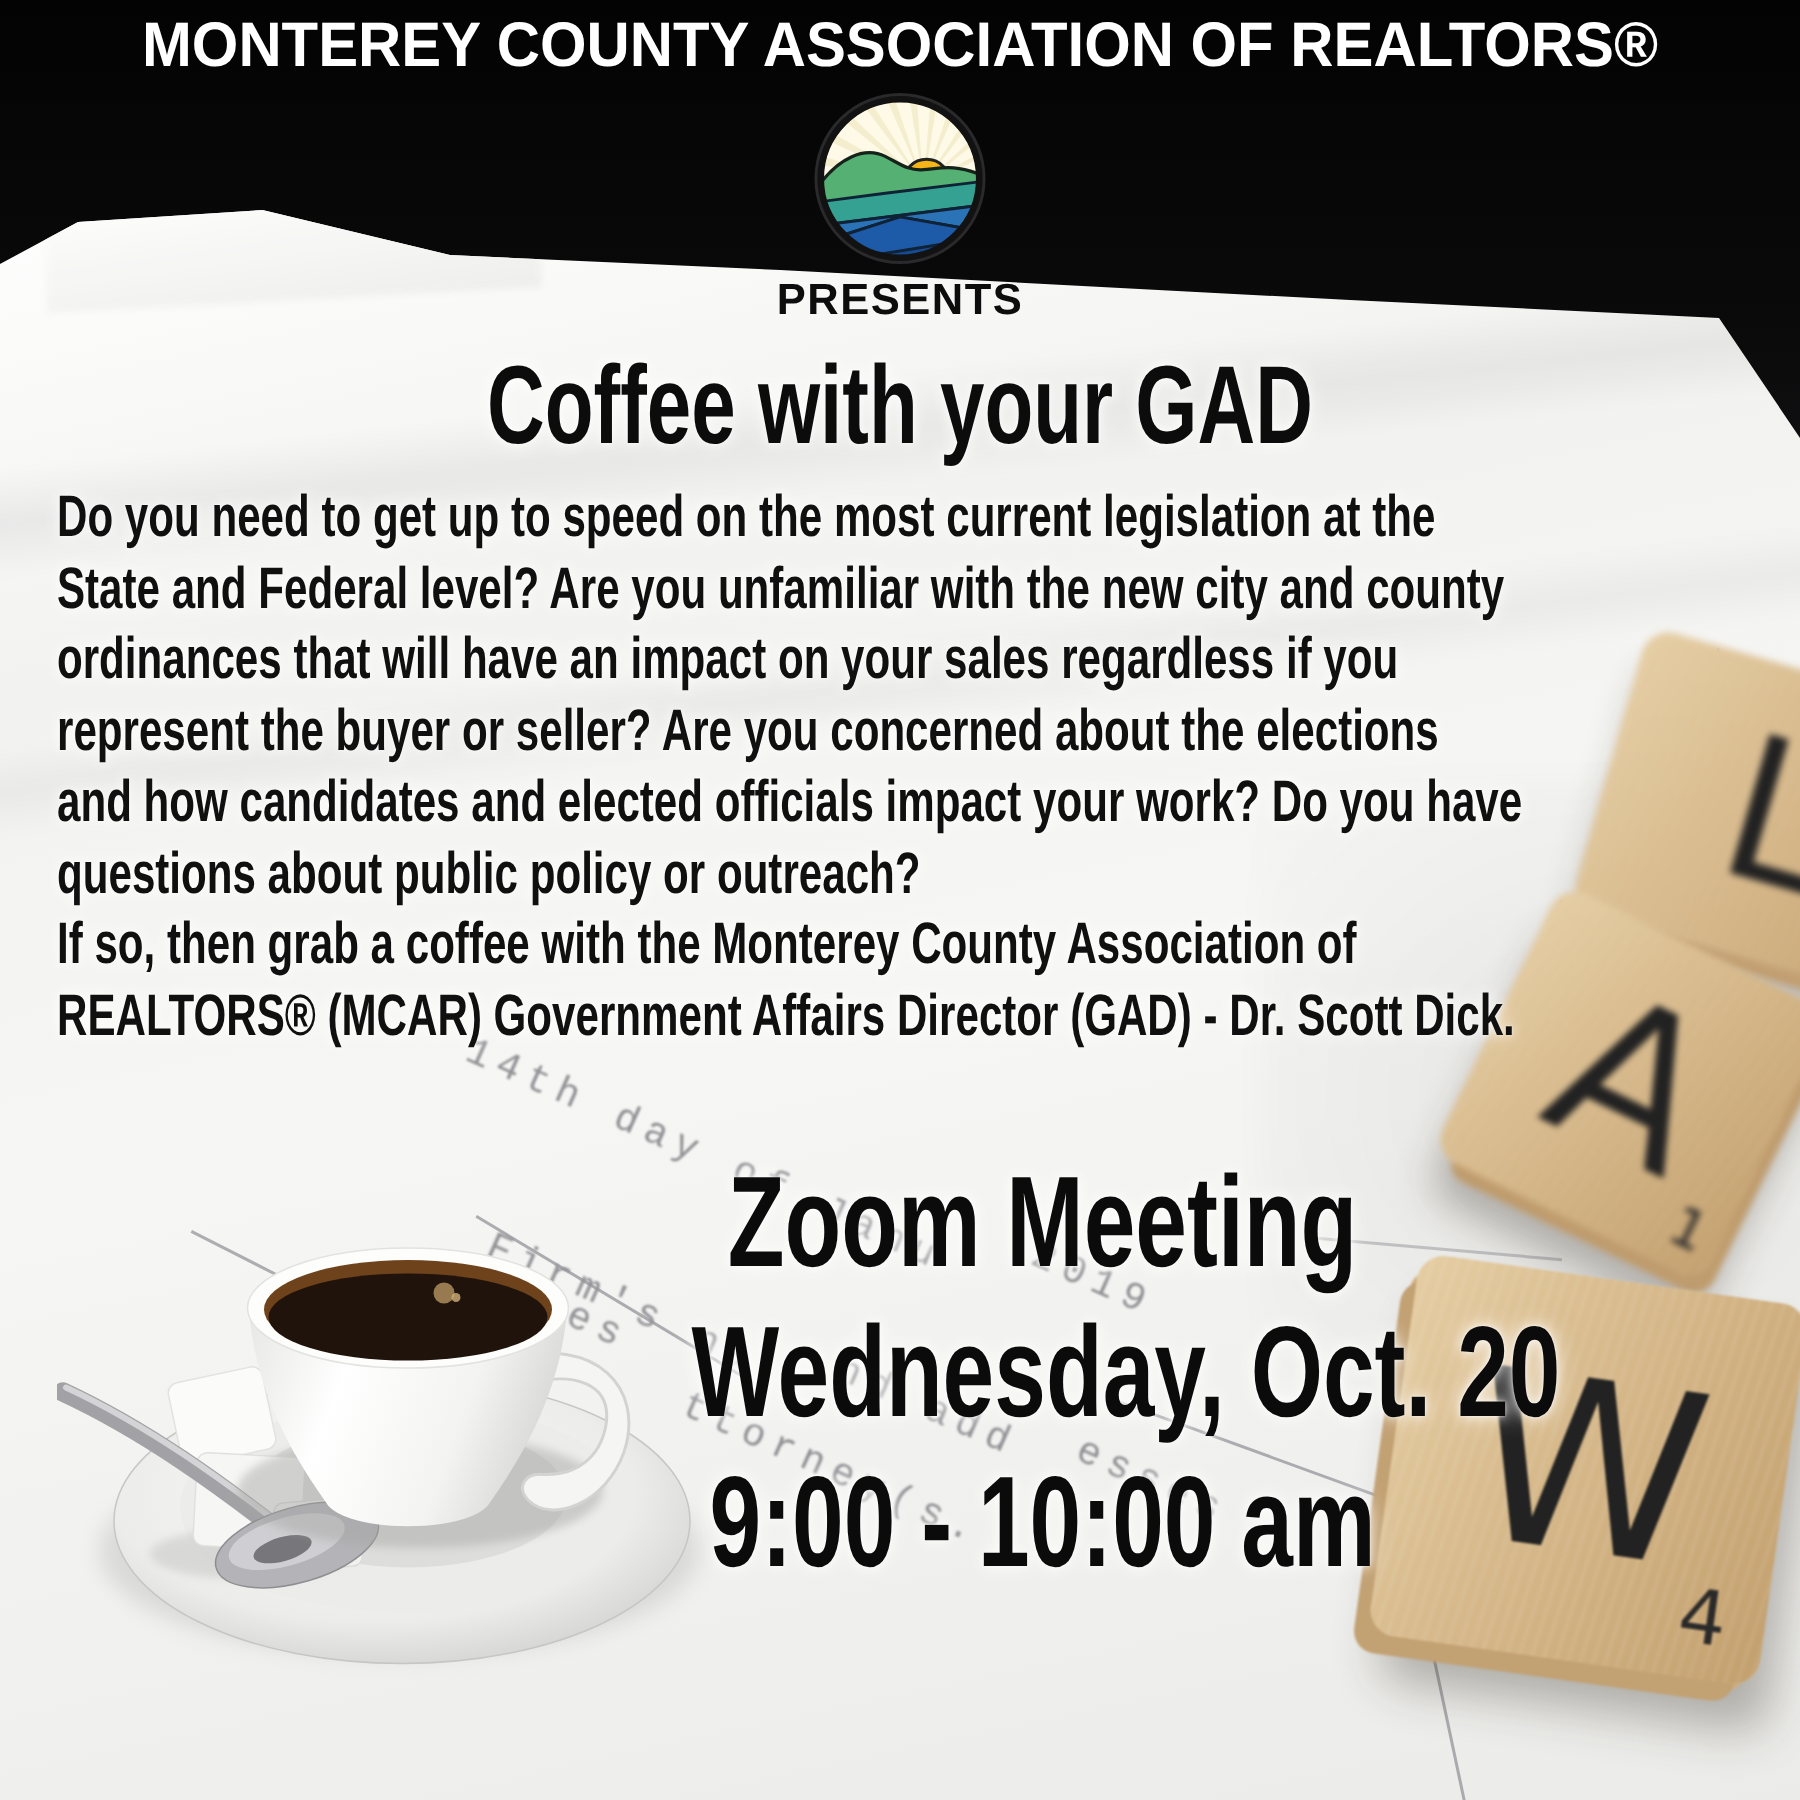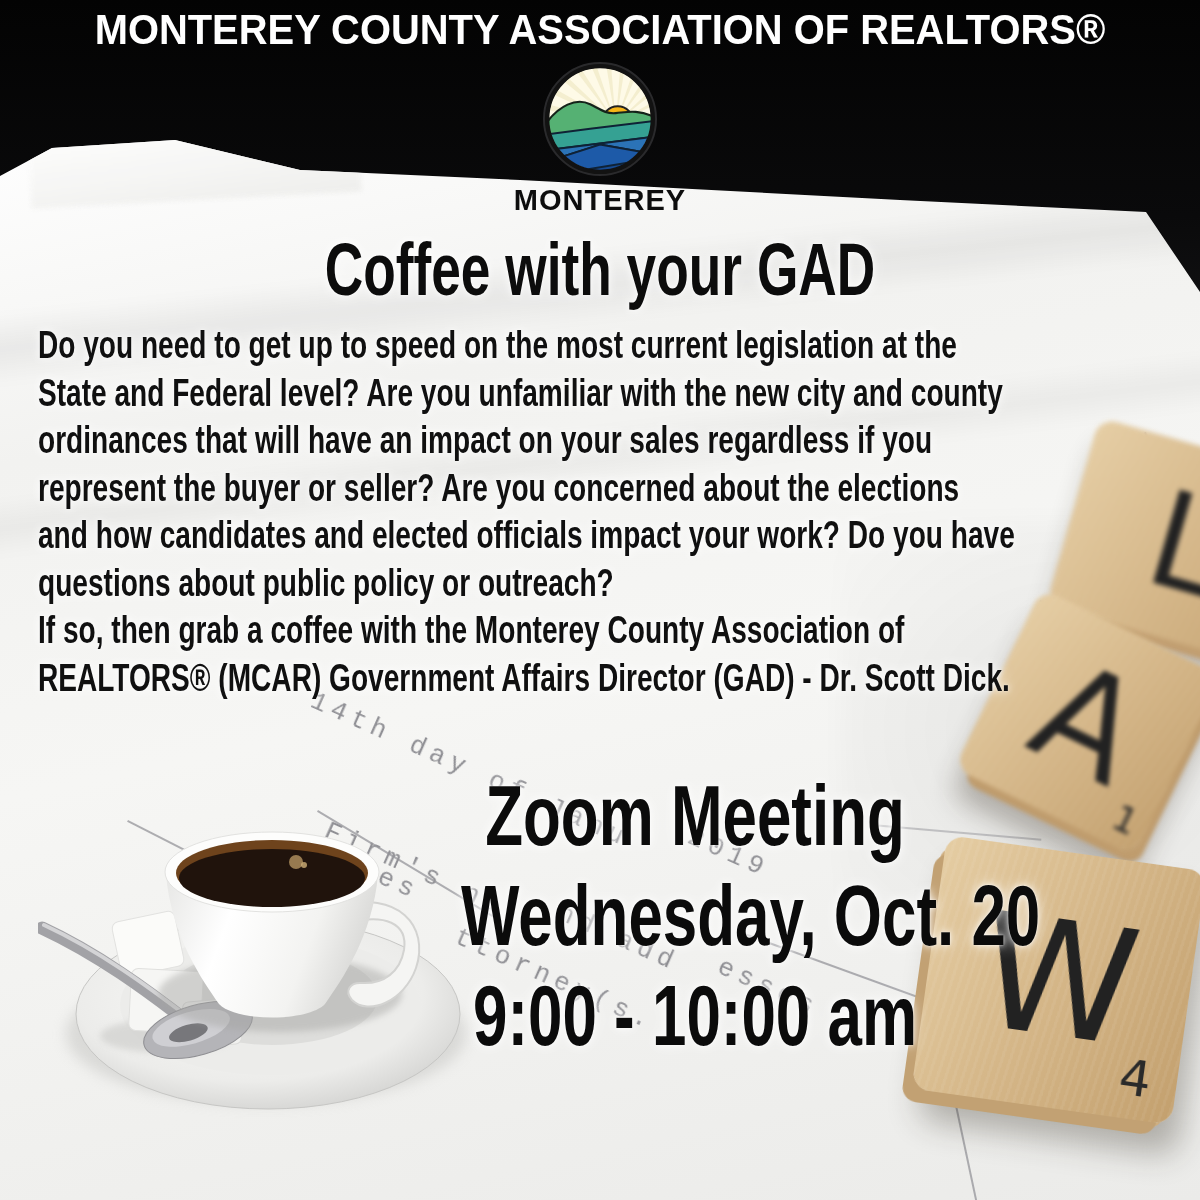--- a/index.html
+++ b/index.html
@@ -232,21 +232,21 @@
           <path d="M4,92 L116,78 L116,96 L60,86 L4,104 Z" fill="#2b73b7"></path>
           <path d="M4,104 L60,86 L116,96 L116,112 L4,116 Z" fill="#1d5aa8"></path>
           <path d="M30,114 L116,100 L112,120 L40,120 Z" fill="#164a92"></path>
         </g>
       </g>
       <circle cx="60" cy="60" r="54" fill="none" stroke="#121212" stroke-width="5"></circle>
       <circle cx="60" cy="60" r="57" fill="none" stroke="#2a2a2c" stroke-width="2"></circle>
     </svg>
   </div>
 
-  <div class="presents">MONTEREY</div>
+  <div class="presents">PRESENTS</div>
 
   <div class="title halo">Coffee with your GAD</div>
 
   <div class="body-copy">
     <div class="line halo">Do you need to get up to speed on the most current legislation at the</div>
     <div class="line halo">State and Federal level? Are you unfamiliar with the new city and county</div>
     <div class="line halo">ordinances that will have an impact on your sales regardless if you</div>
     <div class="line halo">represent the buyer or seller? Are you concerned about the elections</div>
     <div class="line halo">and how candidates and elected officials impact your work? Do you have</div>
     <div class="line halo">questions about public policy or outreach?</div>

